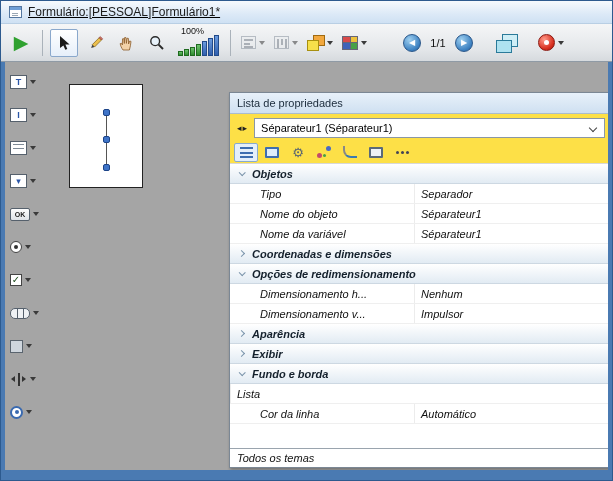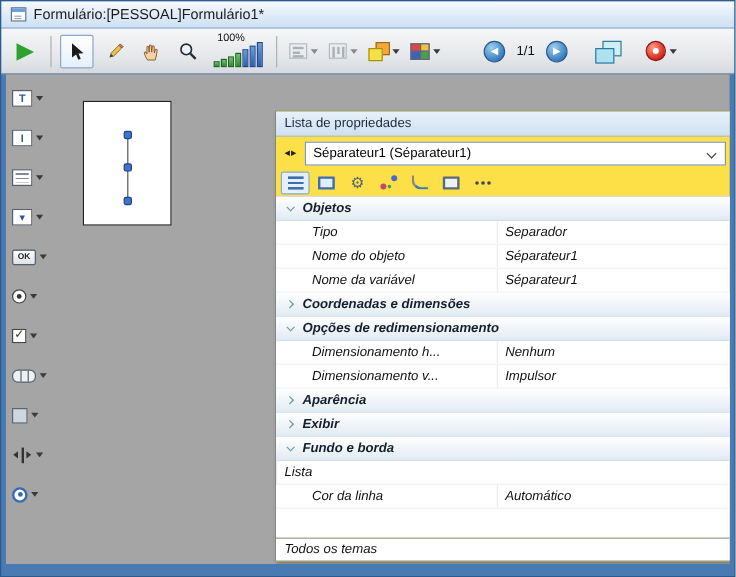--- a/index.html
+++ b/index.html
@@ -5,21 +5,21 @@
   html,body{margin:0;padding:0;background:#fff;}
   *{box-sizing:border-box;}
   .window{
     width:613px;height:481px;overflow:hidden;position:relative;
     font-family:"Liberation Sans","DejaVu Sans",sans-serif;
     background:#4a7ab2;border:1px solid #2d5a8e;
     display:flex;flex-direction:column;padding-bottom:10px;
   }
   
   .titlebar{flex:0 0 23px;background:linear-gradient(#f6fafd,#dce9f7 60%,#cfe1f3);
-    display:flex;align-items:center;gap:6px;padding:0 8px;border-bottom:1px solid #b9cfe4;}
+    display:flex;align-items:center;gap:6px;padding:0 8px;border-bottom:1px solid #b9cfe4;text-decoration:underline;}
   .app-icon{width:13px;height:12px;background:#fff;border:1px solid #5577a0;position:relative;flex:0 0 13px;}
   .app-icon::before{content:"";position:absolute;left:0;top:0;right:0;height:3px;background:#6f9fd6;}
   .app-icon::after{content:"";position:absolute;left:2px;top:6px;width:6px;height:1px;background:#9aa7b4;box-shadow:0 2px 0 #9aa7b4;}
   .title{font-size:12px;color:#1b1b1b;white-space:nowrap;}
   
   .toolbar{flex:0 0 38px;background:linear-gradient(#f5f6f7,#e3e6e9 70%,#d6dade);
     border-bottom:1px solid #8f9aa5;display:flex;align-items:center;padding:0 6px;gap:3px;}
   .tbtn{height:28px;min-width:28px;display:flex;align-items:center;justify-content:center;
     border:1px solid transparent;border-radius:2px;}
   .tbtn.active{background:linear-gradient(#ffffff,#e6effa);border:1px solid #8aa8cc;}

